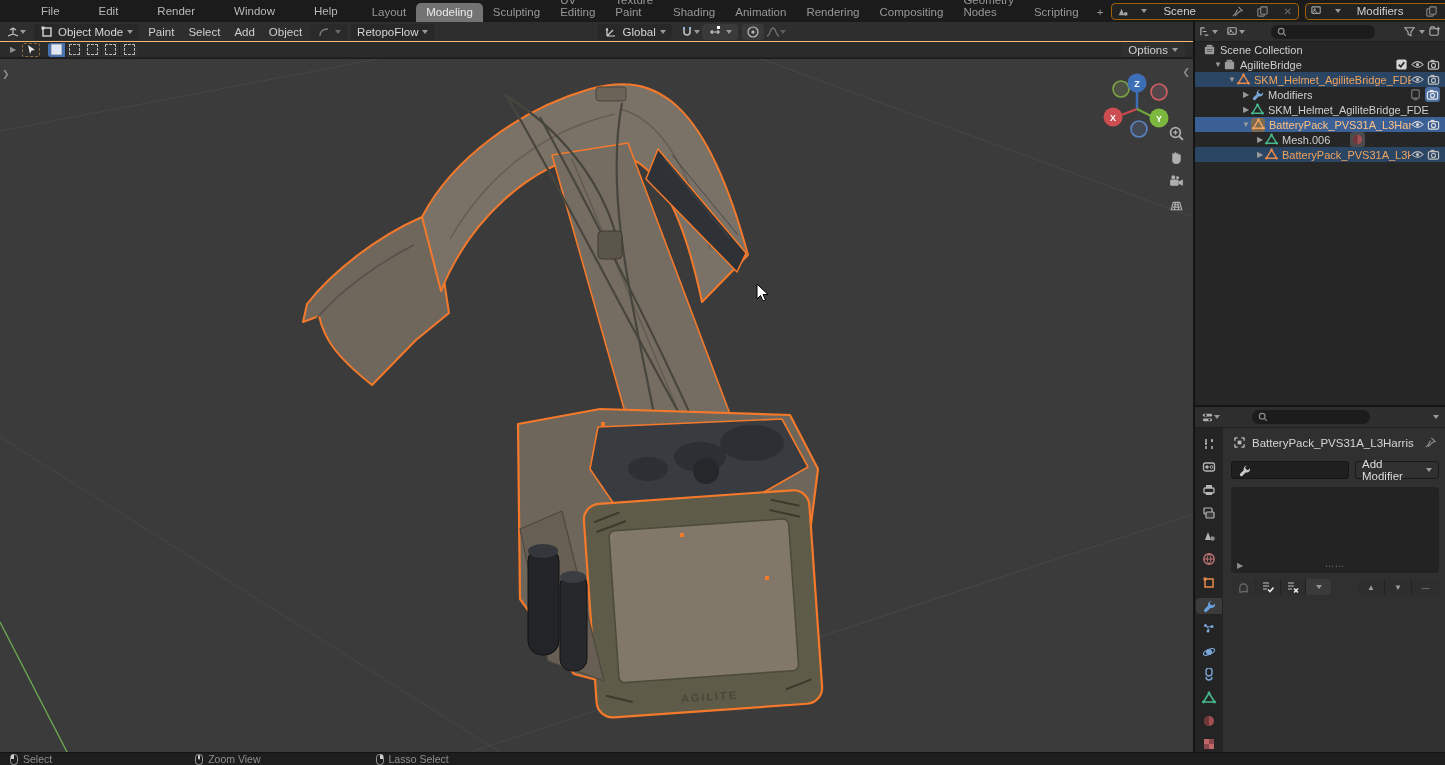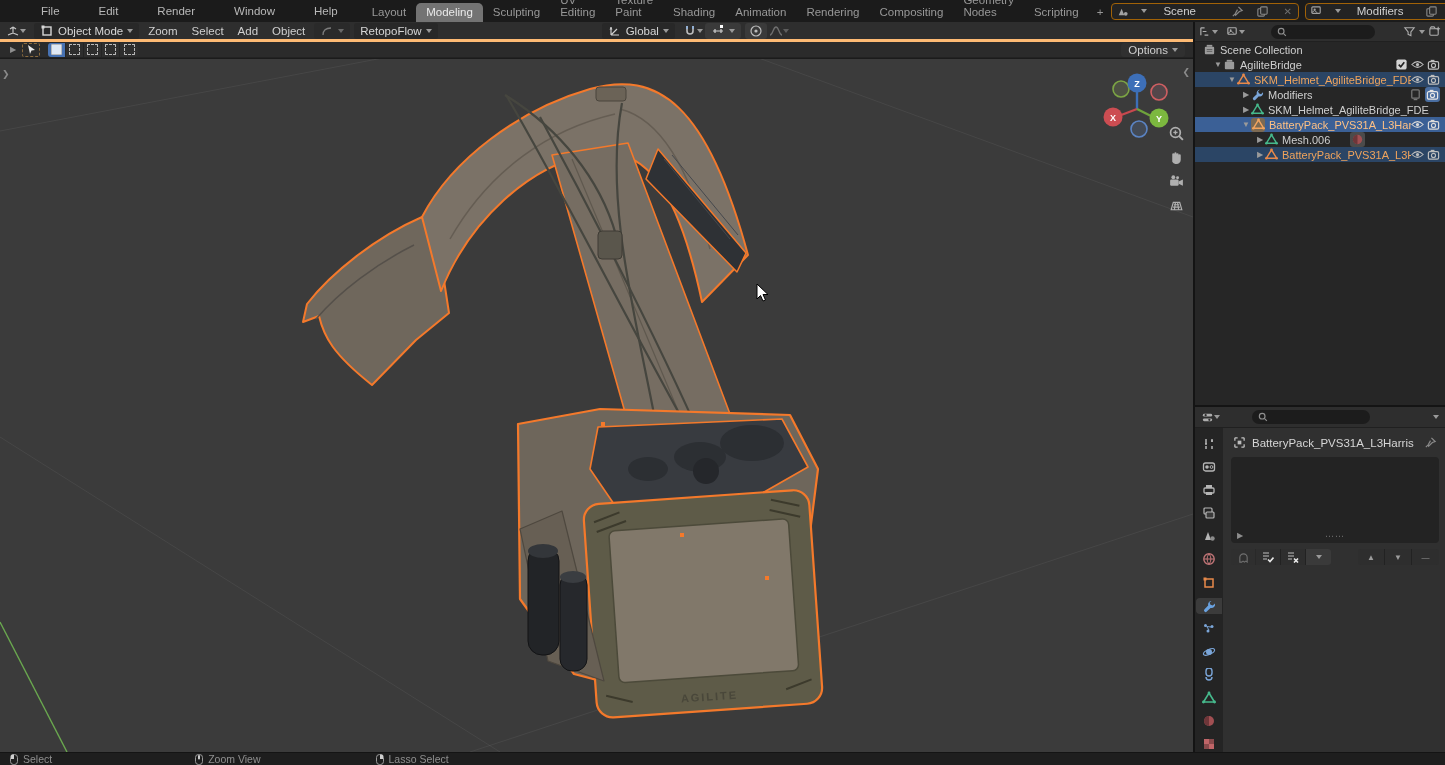--- a/index.html
+++ b/index.html
@@ -21,21 +21,21 @@
     border-radius:4px; height:17px; padding:0 4px; gap:12px; }
   .id-widget .name { color:#d0d0d0; padding:0 4px; min-width:60px; }
   .mini-ic { width:13px; height:13px; opacity:.85; }
   .dim-x { color:#6e6e6e; font-size:10px; padding:0 2px; }
 
   .chev { width:0; height:0; border-left:3px solid transparent; border-right:3px solid transparent;
     border-top:4px solid #9a9a9a; display:inline-block; }
 
   
   .vp-header { position:absolute; left:0; top:22px; width:1402px; height:20px; background:#2e2e2e;
-    display:flex; align-items:center; border-bottom:3px solid #fdba74;justify-content:center; }
+    display:flex; align-items:center; border-bottom:1px solid #fdba74;justify-content:center; }
   .hdr-btn { display:flex; align-items:center; gap:4px; background:#282828; border-radius:3px;
     height:16px; padding:0 6px; margin:0 2px; color:#d6d6d6; }
   .hdr-menu { padding:0 7px; color:#cfcfcf; }
   .hdr-ic { width:14px; height:14px; }
   .spacer { flex:1; }
 
   
   .tool-row { position:absolute; left:0; top:42px; width:1193px; height:16px; background:#2b2b2b;
     display:flex; align-items:center; border-bottom:1px solid #222; }
   .tr-arrow { color:#8f8f8f; font-size:8px; margin:0 6px 0 10px; }
@@ -182,21 +182,21 @@
       </svg>
     <span class="chev"></span>
     <div class="hdr-btn" style="margin-left:8px">
       <svg class="hdr-ic" viewBox="0 0 14 14">
           <rect x="3" y="3" width="8" height="8" fill="none" stroke="#d8d8d8" stroke-width="1.4"></rect>
           <rect x="1.5" y="1.5" width="3" height="3" fill="#d8d8d8"></rect>
         </svg>
       <span>Object Mode</span>
       <span class="chev"></span>
     </div>
-    <div class="hdr-menu">Zoom</div>
+    <div class="hdr-menu">Paint</div>
     <div class="hdr-menu">Select</div>
     <div class="hdr-menu">Add</div>
     <div class="hdr-menu">Object</div>
     <div class="hdr-btn" style="opacity:.55">
       <svg class="hdr-ic" viewBox="0 0 14 14">
           <path d="M3 11 Q3 4 11 4" stroke="#bdbdbd" fill="none" stroke-width="1.3"></path>
         </svg>
       <span class="chev"></span>
     </div>
     <div class="hdr-btn">
@@ -725,20 +725,31 @@
     <div class="props-body">
       <div class="crumb">
         <svg class="mini-ic" viewBox="0 0 14 14">
             <path d="M2 2 h3 M2 2 v3 M12 2 h-3 M12 2 v3 M2 12 h3 M2 12 v-3 M12 12 h-3 M12 12 v-3" stroke="#d6d6d6" stroke-width="1.4" fill="none"></path>
             <rect x="5" y="5" width="4" height="4" fill="#d6d6d6"></rect>
           </svg>
         <span>BatteryPack_PVS31A_L3Harris</span>
         <svg class="mini-ic" style="margin-left:auto" viewBox="0 0 14 14">
             <path d="M8 2 L12 6 L9 7 L5 11 L4.5 9.5 L2 12 M4.5 9.5 L7 5 Z" stroke="#9a9a9a" fill="none" stroke-width="1.3"></path>
           </svg>
+      </div>
+      <div class="mod-row">
+        <div class="wrench-btn">
+          <svg class="mini-ic" viewBox="0 0 14 14">
+              <path d="M9.5 2 a3.5 3.5 0 0 0 -3.3 4.6 L2.5 10.3 a1.6 1.6 0 0 0 2.3 2.3 L8.5 8.9 A3.5 3.5 0 0 0 12.9 4.5 L10.8 6.6 L8.5 5.7 L7.6 3.4 Z" fill="#e8e8e8"></path>
+            </svg>
+        </div>
+        <div class="addmod-btn">
+          <span>Add Modifier</span>
+          <span class="chev"></span>
+        </div>
       </div>
       <div class="sunken">
         <span class="pl-arrow">▶</span>
         <span class="grip">⋯⋯</span>
       </div>
       <div class="btn-row">
         <div class="seg">
           <div class="b">
             <svg width="11" height="11" viewBox="0 0 12 12">
                 <path d="M2 11 V6 a4 4 0 0 1 8 0 v5 l-1.5-1 -1.5 1 -1.5-1 -1.5 1 Z" fill="none" stroke="#bdbdbd" stroke-width="1.2"></path>

